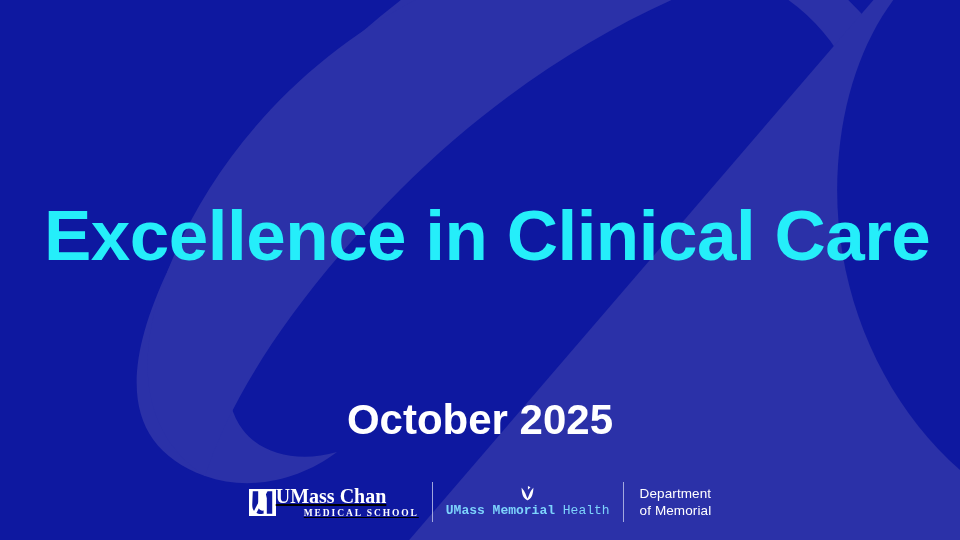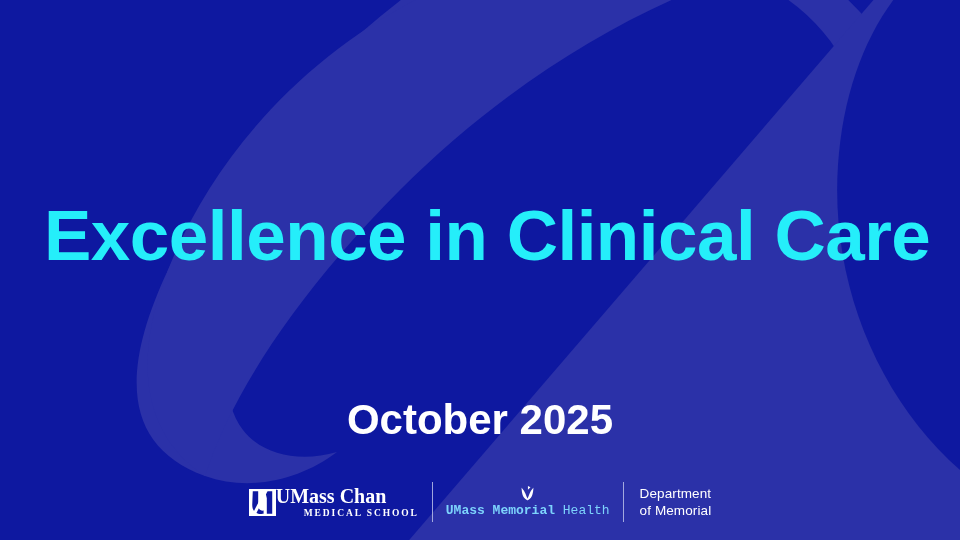--- a/index.html
+++ b/index.html
@@ -83,20 +83,21 @@
   .logo-divider {
     width: 1px;
     height: 40px;
     background: #B9BEE8;
     flex: 0 0 auto;
     opacity: 0.85;
   }
 
   
   .chan {
+    text-decoration: underline;
   }
   .chan-mark {
     width: 27px;
     height: 27px;
     flex: 0 0 auto;
     display: block;
   }
   .chan-words {
     display: flex;
     flex-direction: column;

